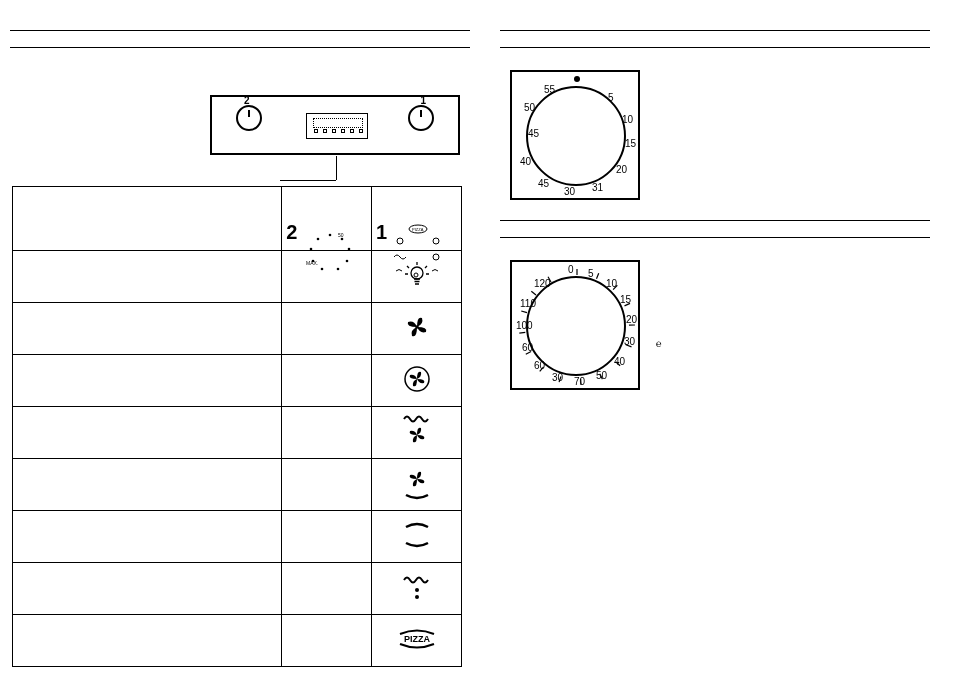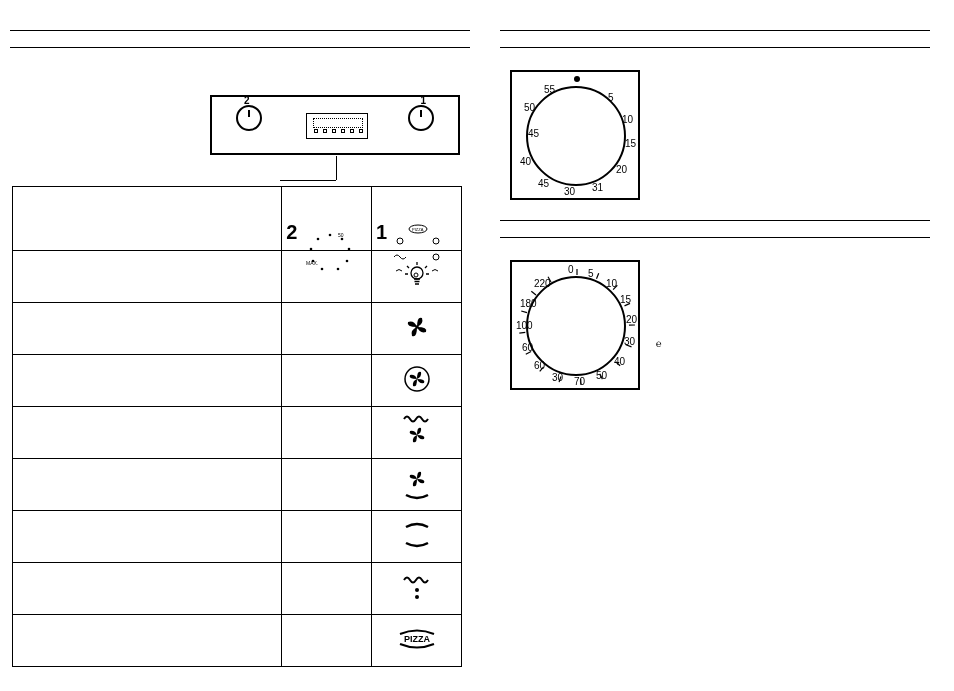--- a/index.html
+++ b/index.html
@@ -361,21 +361,21 @@
         <span class="dial-num" style="left:108px;top:32px">15</span>
         <span class="dial-num" style="left:114px;top:52px">20</span>
         <span class="dial-num" style="left:112px;top:74px">30</span>
         <span class="dial-num" style="left:102px;top:94px">40</span>
         <span class="dial-num" style="left:84px; top:108px">50</span>
         <span class="dial-num" style="left:62px; top:114px">70</span>
         <span class="dial-num" style="left:40px; top:110px">30</span>
         <span class="dial-num" style="left:22px; top:98px">60</span>
         <span class="dial-num" style="left:10px; top:80px">60</span>
         <span class="dial-num" style="left:4px;  top:58px">100</span>
-        <span class="dial-num" style="left:8px;  top:36px">180</span>
-        <span class="dial-num" style="left:22px; top:16px">220</span>
+        <span class="dial-num" style="left:8px;  top:36px">110</span>
+        <span class="dial-num" style="left:22px; top:16px">120</span>
       </div>
       <span class="tiny-glyph" style="left:156px; top:78px">℮</span>
     </div>
 
   </div>
 
 </div>
 
 </body></html>

